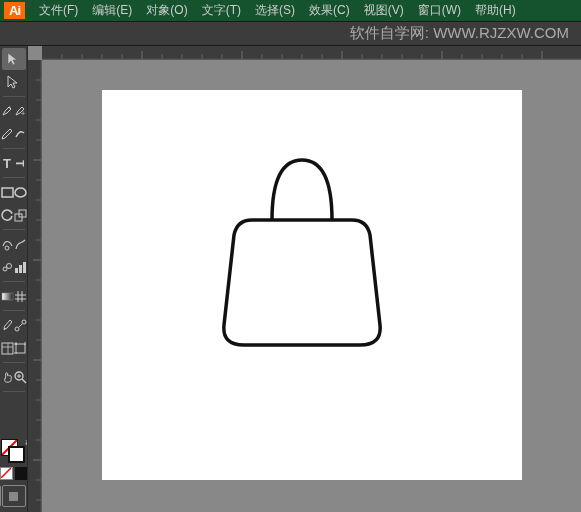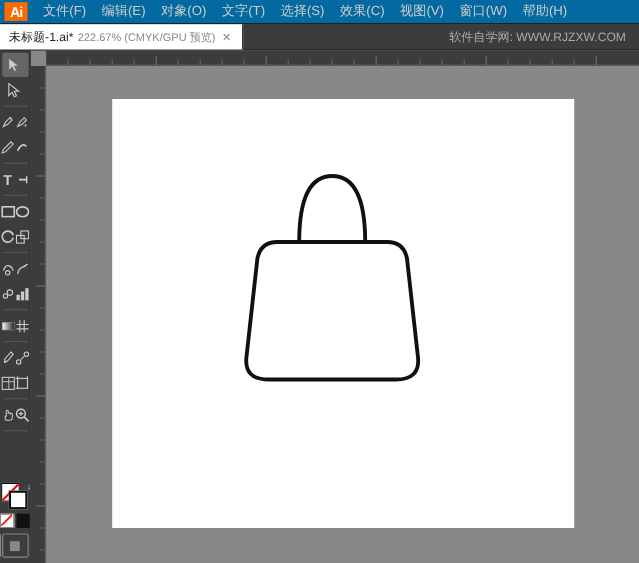--- a/index.html
+++ b/index.html
@@ -1,21 +1,21 @@
 <!DOCTYPE html>
 <html><head>
   <meta charset="utf-8">
   <style>
     * { margin: 0; padding: 0; box-sizing: border-box; }
     body { width: 581px; height: 512px; overflow: hidden; background: #535353; font-family: Arial, sans-serif; font-size: 11px; color: #ccc; }
 
     
     .menu-bar {
       display: flex; align-items: center;
-      background: #0369a1; height: 22px;
+      background: #14532d; height: 22px;
       border-bottom: 1px solid #1a1a1a;
       padding: 0 4px; gap: 2px;
     }
     .app-logo {
       background: #ff6a00; color: #fff;
       font-weight: bold; font-size: 13px;
       padding: 1px 5px; margin-right: 6px;
       letter-spacing: -1px;
     }
     .menu-item {
@@ -31,21 +31,21 @@
     .tab {
       display: flex; align-items: center; gap: 4px;
       background: #606060; padding: 0 8px;
       font-size: 11px; color: #e0e0e0; cursor: pointer;
       border-right: 1px solid #3c3c3c;
     }
     .tab.active { background: #ffffff; color: #222; }
     .tab-close { font-size: 10px; color: #888; cursor: pointer; padding: 0 2px; }
     .tab-right-info {
       display: flex; align-items: center;
-      padding: 0 12px; color: #aaa; font-size: 11px;
+      padding: 0 12px; color: #aaa; font-size: 15px;
       margin-left: auto;
     }
 
     
     .main-area {
       display: flex; height: calc(512px - 22px - 24px);
     }
 
     
     .toolbar {
@@ -117,25 +117,20 @@
   <div class="menu-item">对象(O)</div>
   <div class="menu-item">文字(T)</div>
   <div class="menu-item">选择(S)</div>
   <div class="menu-item">效果(C)</div>
   <div class="menu-item">视图(V)</div>
   <div class="menu-item">窗口(W)</div>
   <div class="menu-item">帮助(H)</div>
 </div>
 
 <div class="tab-bar">
-  <div class="tab active">
-    <span>未标题-1.ai*</span>
-    <span style="color:#888; font-size:10px;">222.67%  (CMYK/GPU 预览)</span>
-    <span class="tab-close">✕</span>
-  </div>
   <div class="tab-right-info">软件自学网: WWW.RJZXW.COM</div>
 </div>
 
 <div class="main-area">
 
   <div class="toolbar">
 
     <div class="tool-btn active">
       <svg width="14" height="14" viewBox="0 0 14 14">
           <polygon points="1,1 1,12 4,9 6,13 8,12 6,8 10,8" fill="#ccc" stroke="#555" stroke-width="0.5"></polygon>

